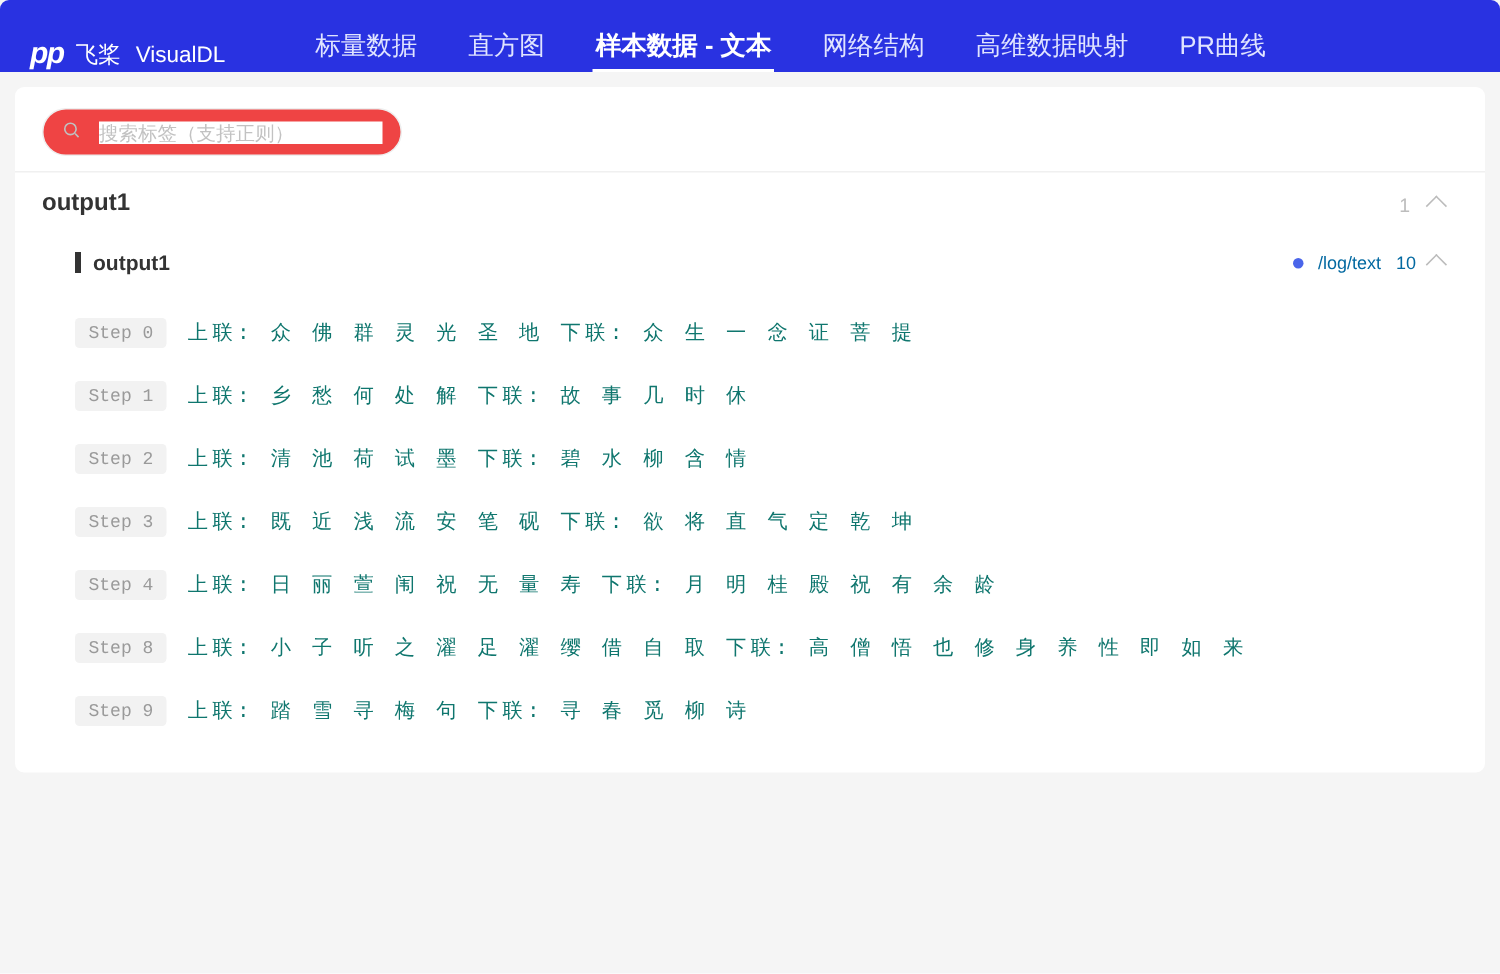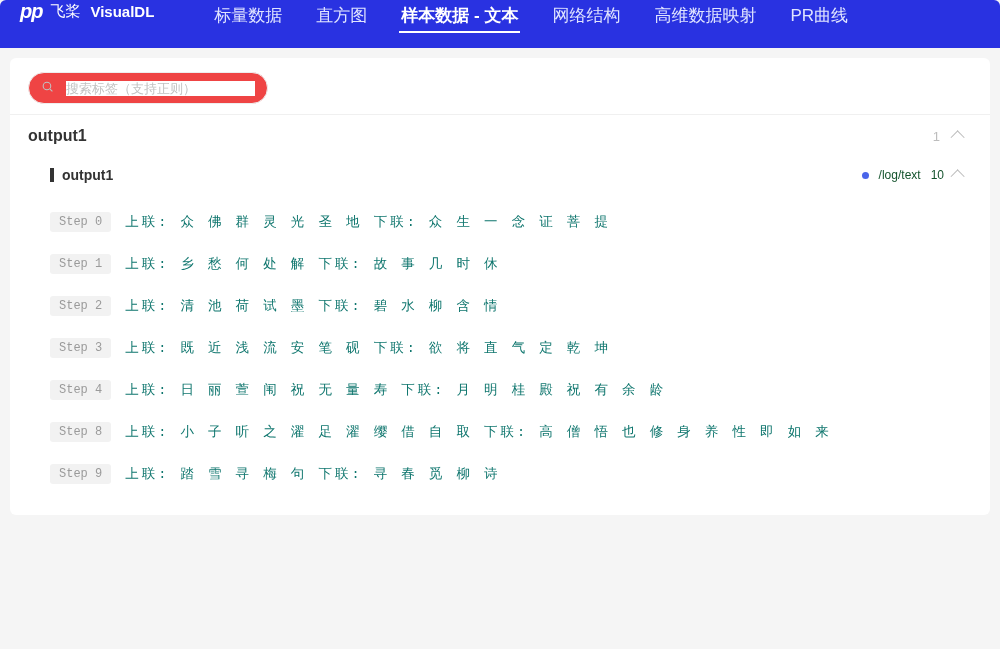--- a/index.html
+++ b/index.html
@@ -7,40 +7,40 @@
       font-family: -apple-system, BlinkMacSystemFont, "Segoe UI", "PingFang SC", "Microsoft YaHei", sans-serif;
       background: #f5f5f5;
       width: 1000px;
       height: 649px;
       overflow: hidden;
     }
     .topnav {
       background: #2932e1;
       height: 48px;
       display: flex;
-      align-items: flex-start;
+      align-items: flex-end;
       padding: 0 20px;
       gap: 28px;
       border-radius: 6px 6px 0 0;
     }
     .logo-wrap {
       display: flex;
       align-items: center;
       gap: 8px;
       color: #fff;
     }
     .logo-icon {
       font-family: Arial, sans-serif;
       font-style: italic;
       font-weight: 700;
       font-size: 20px;
       letter-spacing: -1px;
     }
     .logo-cn { font-size: 15px; }
-    .logo-en { font-size: 15px; margin-left: 2px; font-weight: bold; }
+    .logo-en { font-size: 15px; margin-left: 2px; }
     .nav-items {
       display: flex;
       gap: 30px;
       margin-left: 30px;
     }
     .nav-item {
       color: #e0e4ff;
       font-size: 17px;
       cursor: pointer;
       padding: 4px 2px;
@@ -123,21 +123,21 @@
     }
     .sub-title {
       font-size: 14px;
       font-weight: 700;
       color: #333;
     }
     .sub-right {
       display: flex;
       align-items: center;
       gap: 10px;
-      color: #14532d;
+      color: #0369a1;
       font-size: 12px;
     }
     .dot {
       width: 7px;
       height: 7px;
       border-radius: 50%;
       background: #4a65ea;
     }
     .steps {
       padding: 8px 18px 20px 40px;

